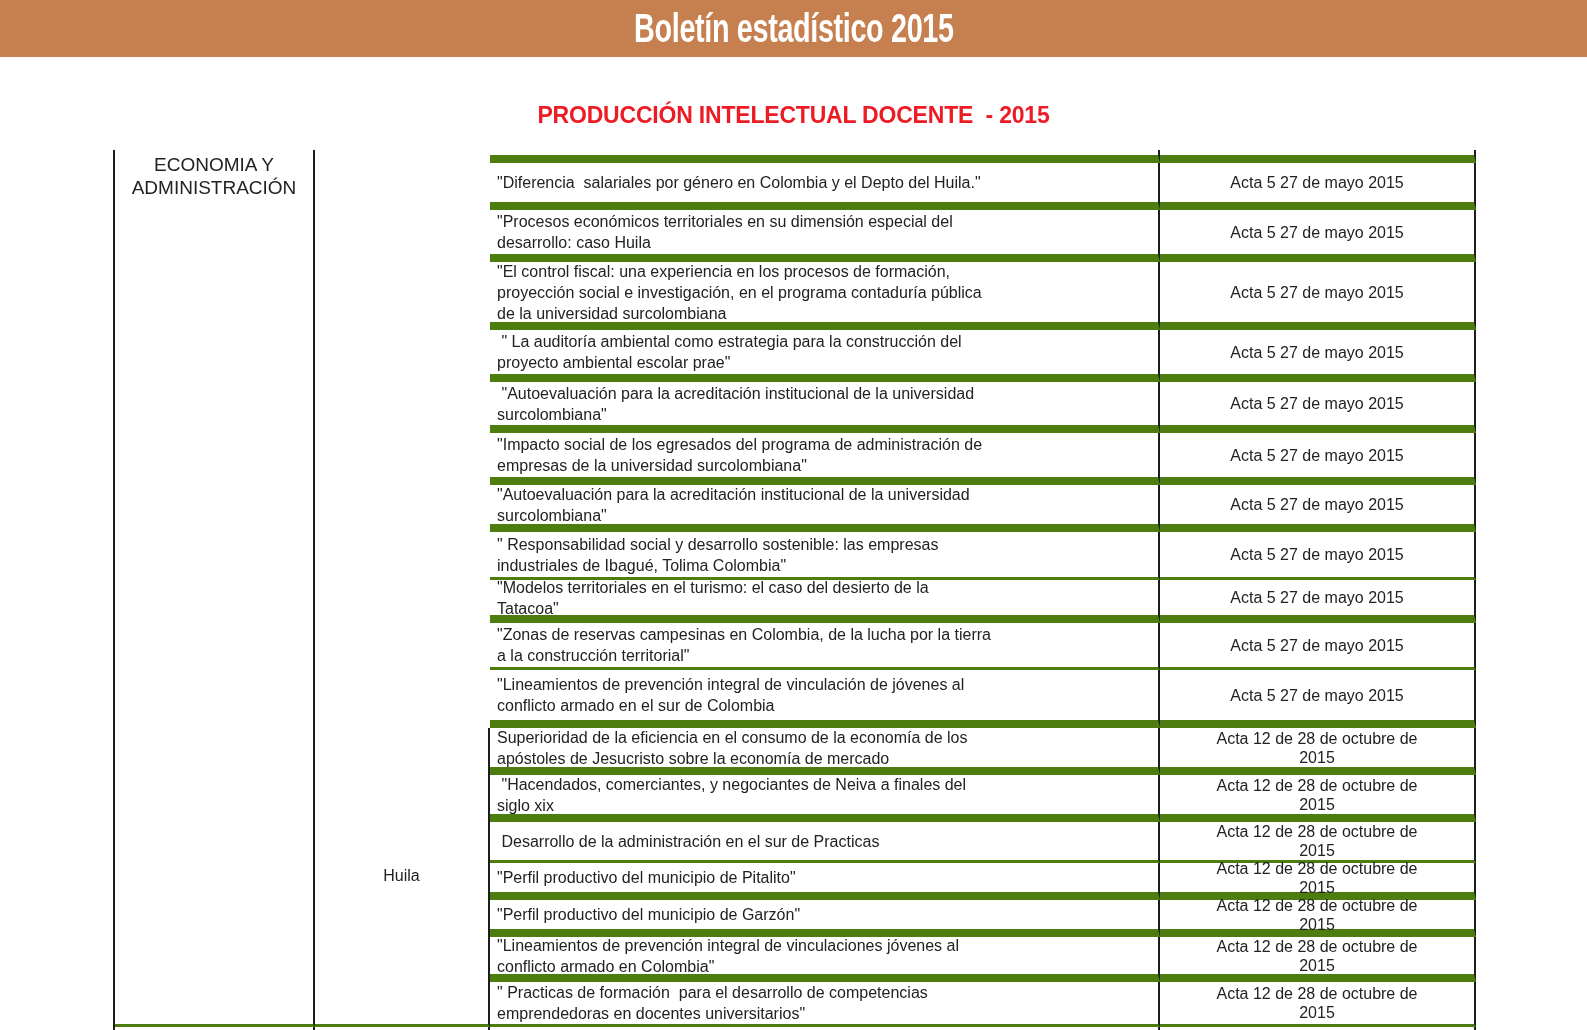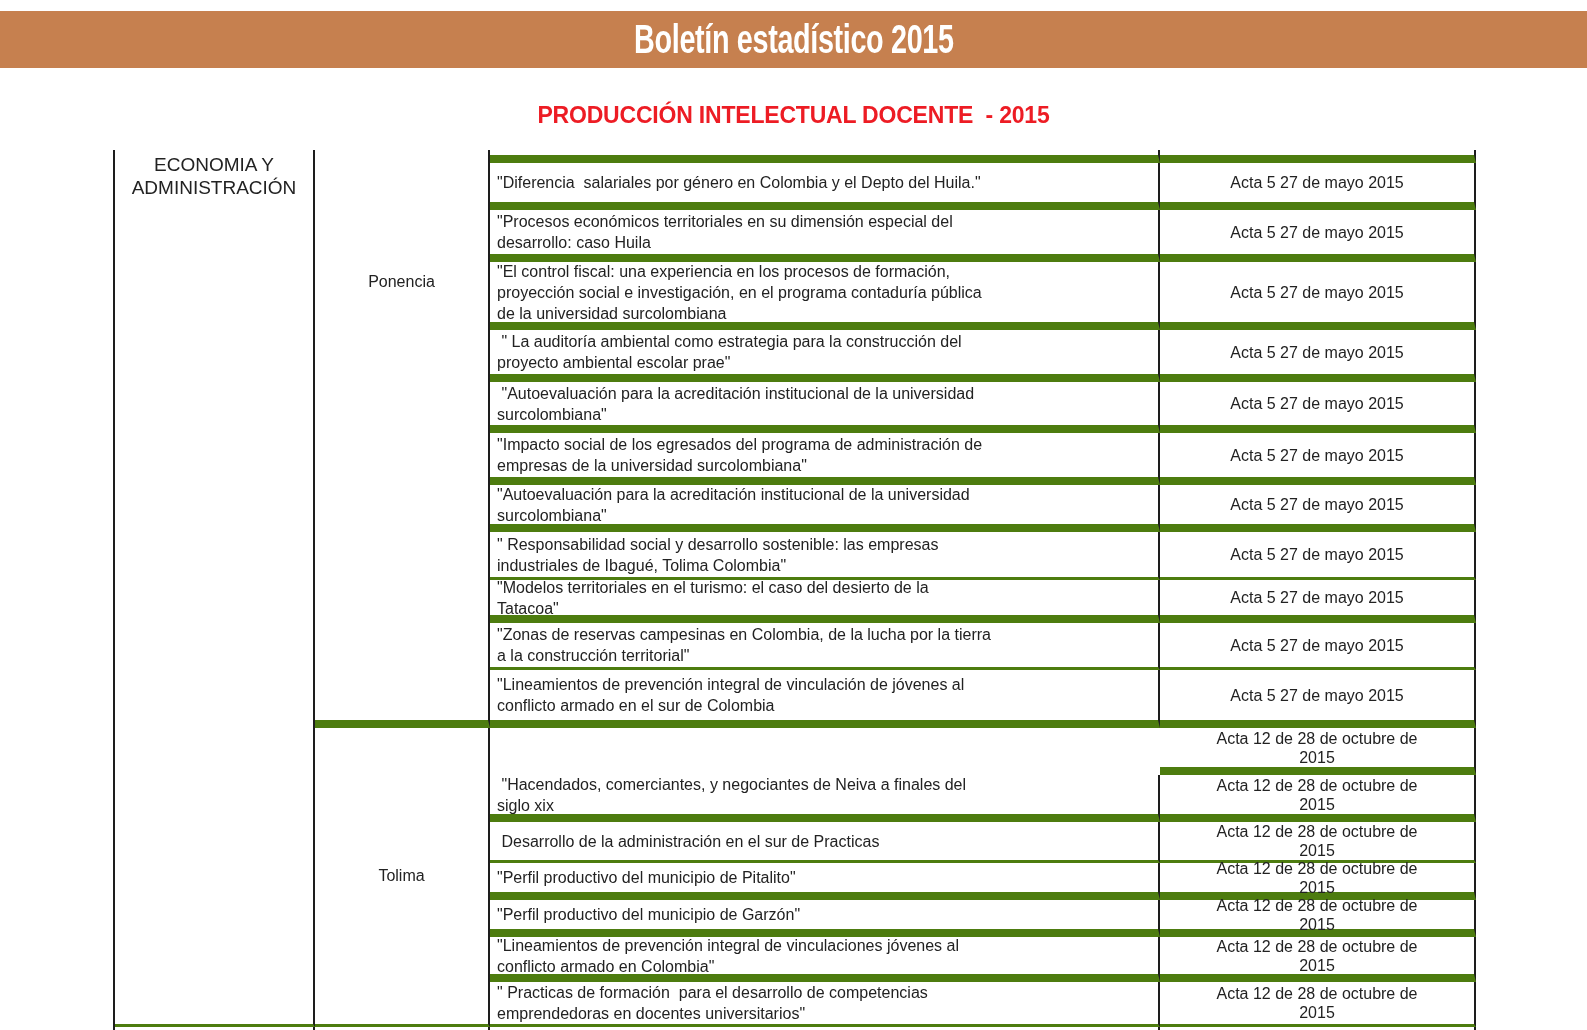--- a/index.html
+++ b/index.html
@@ -72,30 +72,29 @@
     text-align:center;
     font-size:16px;line-height:19px;
     white-space:pre-wrap;
     padding:2px 4px;
   }
   .sliver{padding:0;}
 </style>
 </head>
 <body>
 
-<div class="banner" style="background: rgb(198, 128, 79); margin-top: 11px;">
+<div class="banner" style="background: rgb(198, 128, 79);">
   <span class="banner-title" style="color: rgb(255, 255, 255);">Boletín estadístico 2015</span>
 </div>
 
 <div class="page-heading" style="color: rgb(237, 28, 36);">PRODUCCIÓN INTELECTUAL DOCENTE  - 2015</div>
 
 <div class="grid">
   <div class="cell cat-cell">ECONOMIA Y ADMINISTRACIÓN</div>
-  <div class="cell type-cell ponencia-cell">Ponencia</div>
-  <div class="cell type-cell libro-cell">Tolima</div>
+  <div class="cell type-cell libro-cell">Huila</div>
   <div class="cell sliver" style="grid-column:3;grid-row:1;"></div>
   <div class="cell sliver" style="grid-column:4;grid-row:1;"></div>
 
   <div class="cell sliver nobottom" style="grid-column:1;grid-row:20;"></div>
   <div class="cell sliver nobottom" style="grid-column:2;grid-row:20;"></div>
   <div class="cell sliver nobottom" style="grid-column:3;grid-row:20;"></div>
   <div class="cell sliver nobottom" style="grid-column:4;grid-row:20;"></div>
 <div class="cell title-cell" style="grid-row: 2;">"Diferencia  salariales por género en Colombia y el Depto del Huila."</div>
     <div class="cell acta-cell" style="grid-row: 2;">Acta 5 27 de mayo 2015</div>
     <div class="cell title-cell" style="grid-row: 3;">"Procesos económicos territoriales en su dimensión especial del
@@ -122,20 +121,22 @@
     <div class="cell acta-cell thick" style="grid-row: 9;">Acta 5 27 de mayo 2015</div>
     <div class="cell title-cell" style="grid-row: 10;">"Modelos territoriales en el turismo: el caso del desierto de la
 Tatacoa"</div>
     <div class="cell acta-cell" style="grid-row: 10;">Acta 5 27 de mayo 2015</div>
     <div class="cell title-cell thick" style="grid-row: 11;">"Zonas de reservas campesinas en Colombia, de la lucha por la tierra
 a la construcción territorial"</div>
     <div class="cell acta-cell thick" style="grid-row: 11;">Acta 5 27 de mayo 2015</div>
     <div class="cell title-cell" style="grid-row: 12;">"Lineamientos de prevención integral de vinculación de jóvenes al
 conflicto armado en el sur de Colombia</div>
     <div class="cell acta-cell" style="grid-row: 12;">Acta 5 27 de mayo 2015</div>
+    <div class="cell title-cell" style="grid-row: 13;">Superioridad de la eficiencia en el consumo de la economía de los
+apóstoles de Jesucristo sobre la economía de mercado</div>
     <div class="cell acta-cell" style="grid-row: 13;">Acta 12 de 28 de octubre de
 2015</div>
     <div class="cell title-cell" style="grid-row: 14;"> "Hacendados, comerciantes, y negociantes de Neiva a finales del
 siglo xix</div>
     <div class="cell acta-cell" style="grid-row: 14;">Acta 12 de 28 de octubre de
 2015</div>
     <div class="cell title-cell thick" style="grid-row: 15;"> Desarrollo de la administración en el sur de Practicas</div>
     <div class="cell acta-cell thick" style="grid-row: 15;">Acta 12 de 28 de octubre de
 2015</div>
     <div class="cell title-cell" style="grid-row: 16;">"Perfil productivo del municipio de Pitalito"</div>

